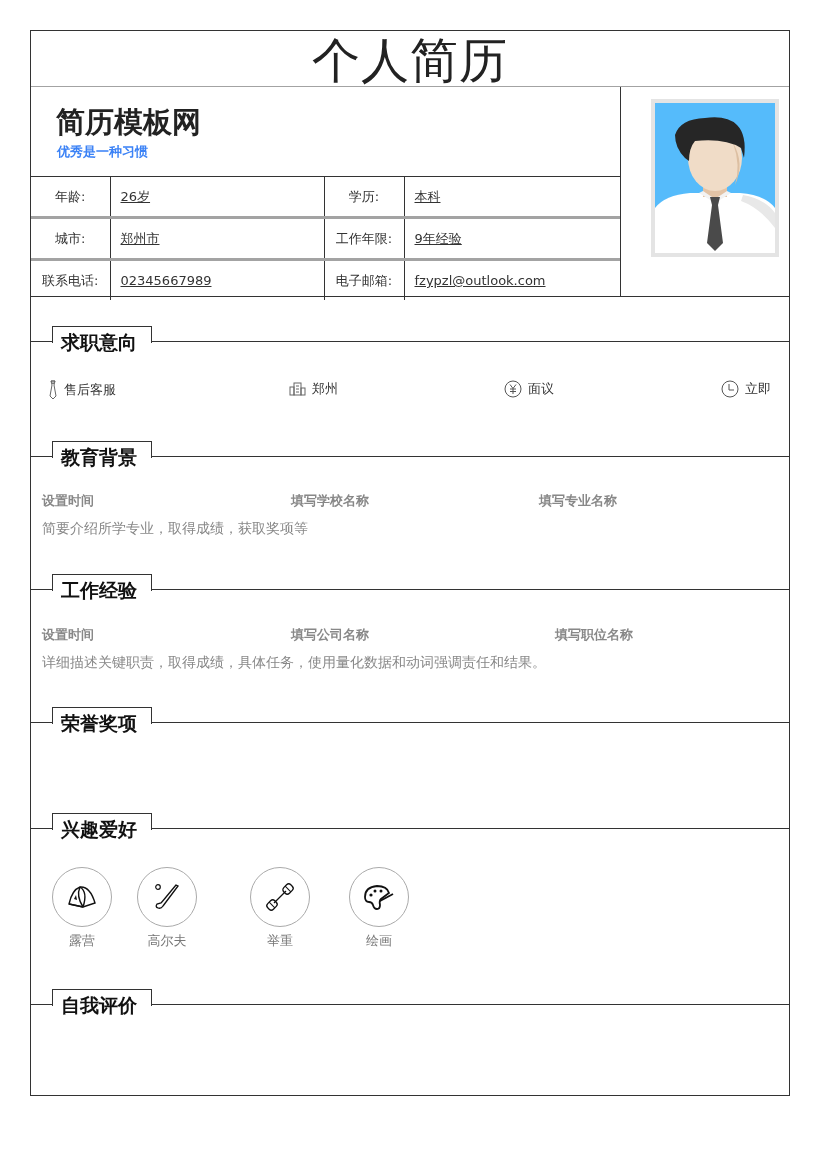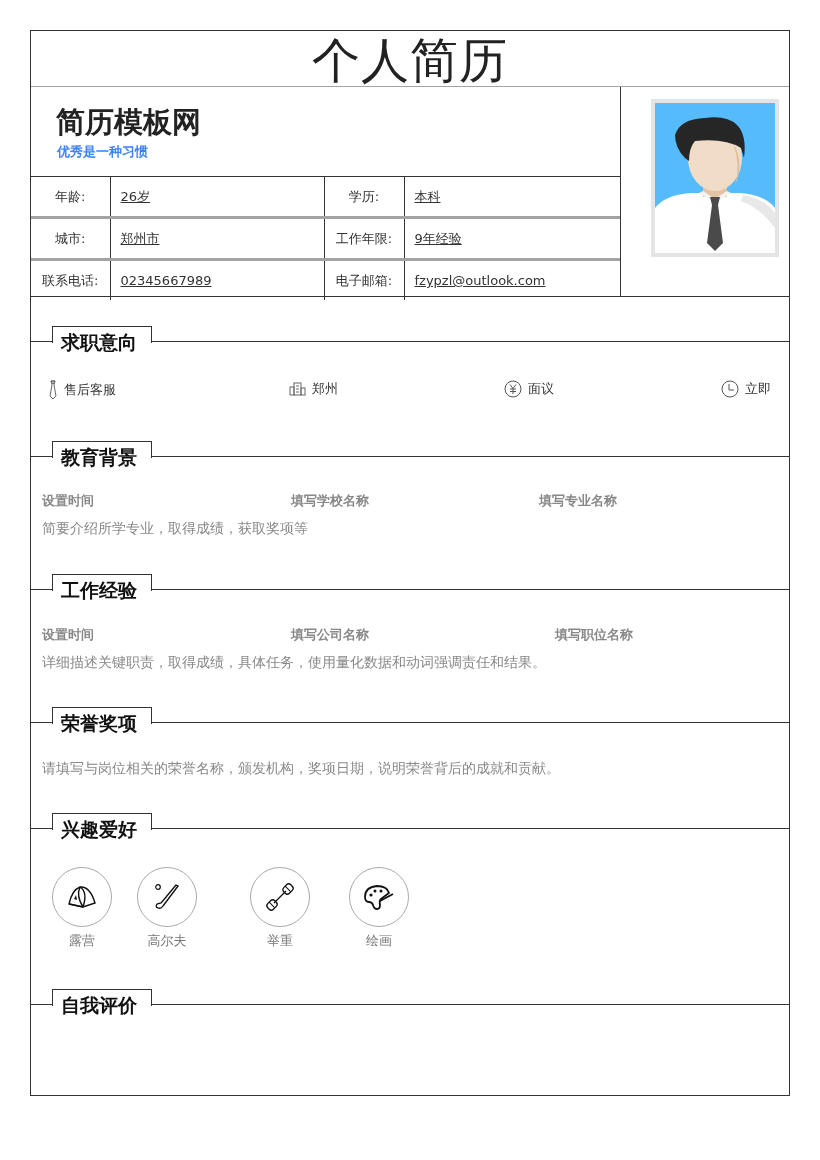--- a/index.html
+++ b/index.html
@@ -155,21 +155,20 @@
       <span style="left:249px;">填写公司名称</span>
       <span style="left:497px;margin-left:16px;">填写职位名称</span>
     </div>
     <div class="desc" style="top:79px;">详细描述关键职责，取得成绩，具体任务，使用量化数据和动词强调责任和结果。</div>
   </div>
 
   <div class="section" style="top:677px; height:100px;">
     <div class="sec-line" style="top:14px;"></div>
     <div class="sec-tab" style="top:-1px;"></div>
     <div class="sec-title" style="top:3px;">荣誉奖项</div>
-    <div class="desc" style="top:52px;">请填写与岗位相关的荣誉名称，颁发机构，奖项日期，说明荣誉背后的成就和贡献。</div>
   </div>
 
   <div class="section" style="top:783px; height:170px;">
     <div class="sec-line" style="top:14px;"></div>
     <div class="sec-tab" style="top:-1px;"></div>
     <div class="sec-title" style="top:3px;">兴趣爱好</div>
 
     <div class="hobby" style="left:20px; top:53px;">
       <div class="circ">
         <svg width="32" height="26" viewBox="0 0 32 26">

